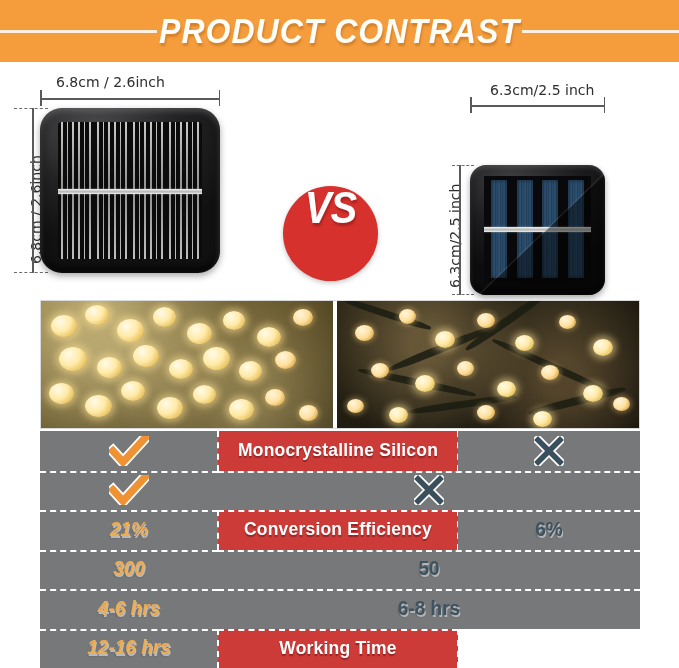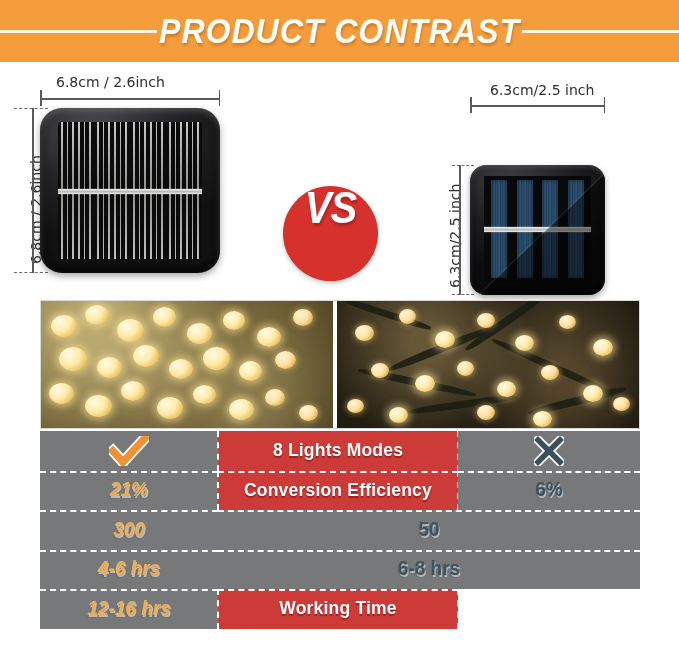--- a/index.html
+++ b/index.html
@@ -469,33 +469,47 @@
 
 <div class="table" id="compare-table">
     <div class="trow">
       <div class="cell cell-ours">
         <svg class="mark-svg" width="40" height="30" viewBox="0 0 40 30">
           <path d="M4 15 L14 26 L36 2" fill="none" stroke="#ffffff" stroke-width="11" stroke-linecap="square" stroke-linejoin="miter"></path>
           <path d="M4 15 L14 26 L36 2" fill="none" stroke="#ef9234" stroke-width="7.5" stroke-linecap="square" stroke-linejoin="miter"></path>
         </svg>
       </div>
       <div class="cell cell-feat">
-        <span class="feat-text">8 Lights Modes</span>
+        <span class="feat-text">Monocrystalline Silicon</span>
         <i class="vsep left"></i>
         <i class="vsep right"></i>
       </div>
       <div class="cell cell-others">
         <svg class="mark-svg" width="30" height="30" viewBox="0 0 30 30">
           <path d="M4 4 L26 26 M26 4 L4 26" fill="none" stroke="#ffffff" stroke-width="9" stroke-linecap="square"></path>
           <path d="M4 4 L26 26 M26 4 L4 26" fill="none" stroke="#3a4f5c" stroke-width="5.5" stroke-linecap="square"></path>
         </svg>
       </div>
     </div>
     <div class="trow">
       <div class="cell cell-ours">
+        <svg class="mark-svg" width="40" height="30" viewBox="0 0 40 30">
+          <path d="M4 15 L14 26 L36 2" fill="none" stroke="#ffffff" stroke-width="11" stroke-linecap="square" stroke-linejoin="miter"></path>
+          <path d="M4 15 L14 26 L36 2" fill="none" stroke="#ef9234" stroke-width="7.5" stroke-linecap="square" stroke-linejoin="miter"></path>
+        </svg>
+      </div>
+      <div class="cell cell-others">
+        <svg class="mark-svg" width="30" height="30" viewBox="0 0 30 30">
+          <path d="M4 4 L26 26 M26 4 L4 26" fill="none" stroke="#ffffff" stroke-width="9" stroke-linecap="square"></path>
+          <path d="M4 4 L26 26 M26 4 L4 26" fill="none" stroke="#3a4f5c" stroke-width="5.5" stroke-linecap="square"></path>
+        </svg>
+      </div>
+    </div>
+    <div class="trow">
+      <div class="cell cell-ours">
         <span class="val-ours">21%</span>
       </div>
       <div class="cell cell-feat">
         <span class="feat-text">Conversion Efficiency</span>
         <i class="vsep left"></i>
         <i class="vsep right"></i>
       </div>
       <div class="cell cell-others">
         <span class="val-others">6%</span>
       </div>

